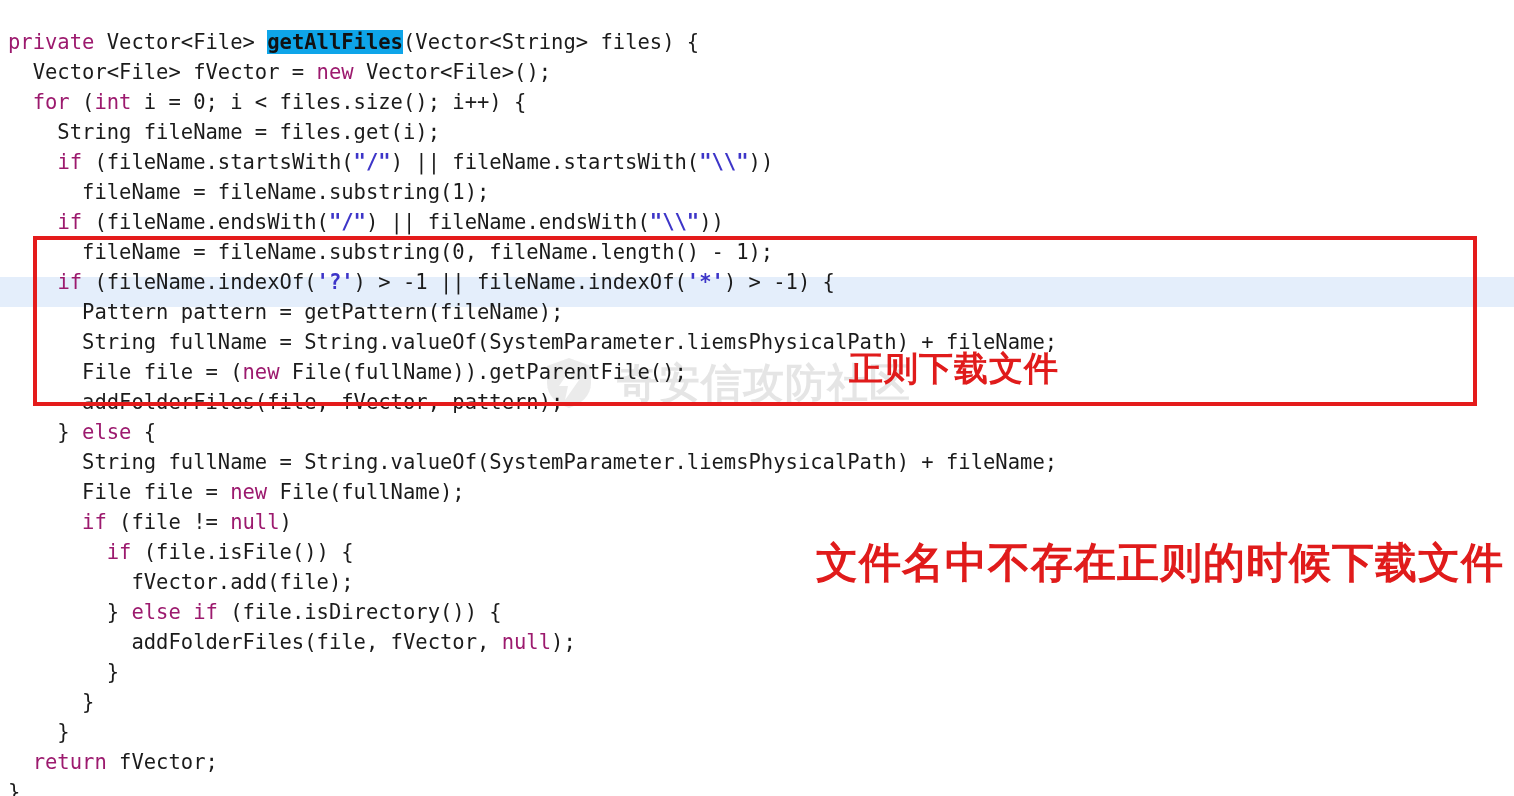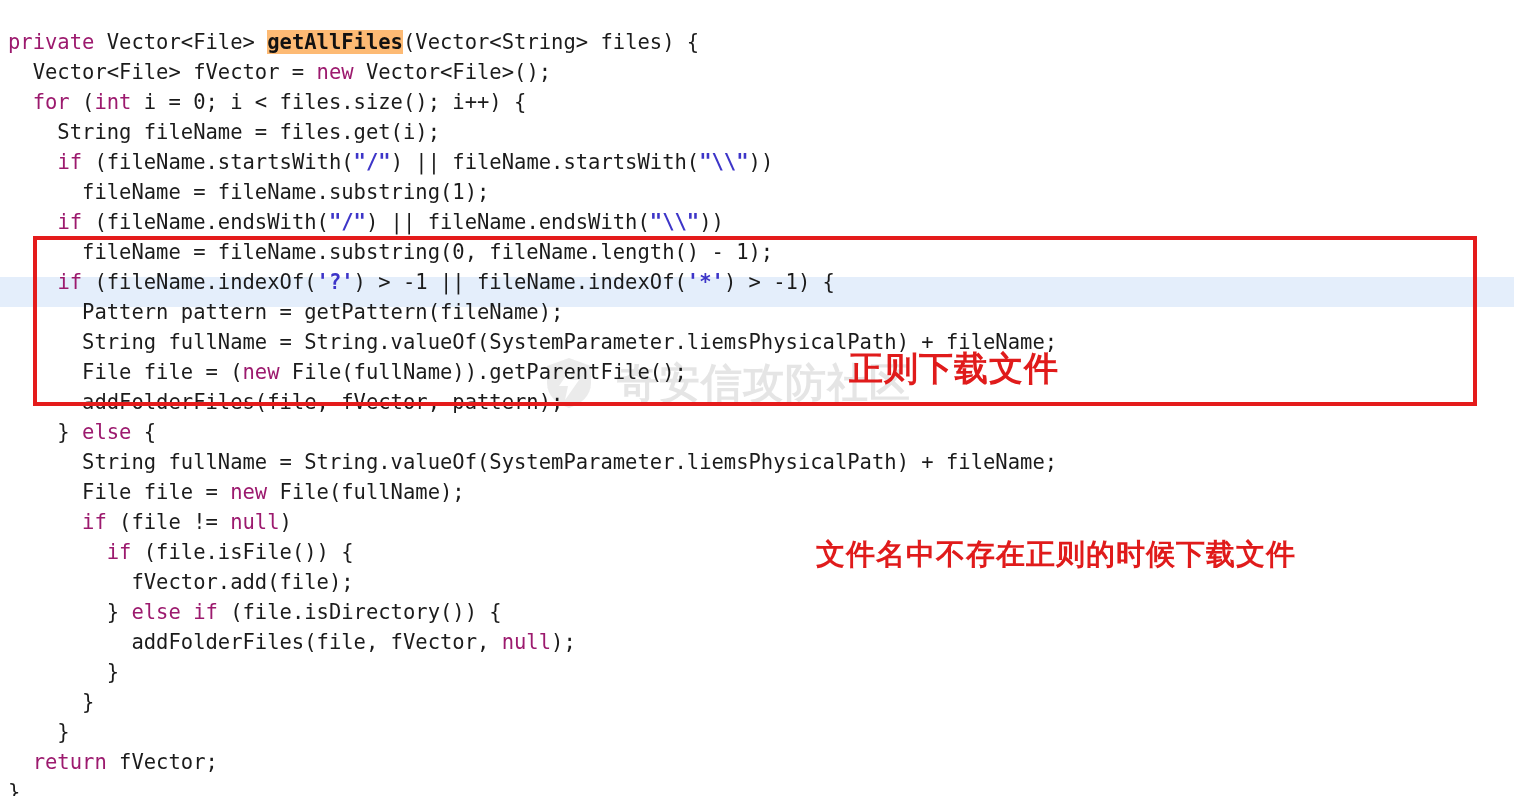--- a/index.html
+++ b/index.html
@@ -70,21 +70,21 @@
     letter-spacing: 0px;
   }
   #code-block .ln {
     display: block;
     height: 30px;
     padding-left: 8px;
   }
   .kw   { color: #9c1a6e; font-weight: 400; }
   .str  { color: #3d35c8; font-weight: 700; }
   .hl-name {
-    background: #fdba74;
+    background: #0ea5e9;
     color: #111111;
     font-weight: 700;
   }
 
   
   #red-box {
     position: absolute;
     left: 33px;
     top: 236px;
     width: 1444px;
@@ -106,21 +106,21 @@
   }
   #annotation-regex {
     left: 849px;
     top: 346px;
     font-size: 34px;
     letter-spacing: 1px;
   }
   #annotation-noregex {
     left: 816px;
     top: 535px;
-    font-size: 29px;
+    font-size: 42px;
     letter-spacing: 1px;
   }
 </style>
 </head>
 <body>
 
 <div id="watermark">
   <svg class="wm-logo" viewBox="0 0 48 52">
     <path d="M24 1 L46 9 V26 C46 39 36 47 24 51 C12 47 2 39 2 26 V9 Z" fill="#8d8d8d"></path>
     <path d="M27 10 L14 29 H23 L20 43 L34 23 H25 Z" fill="#ffffff"></path>

